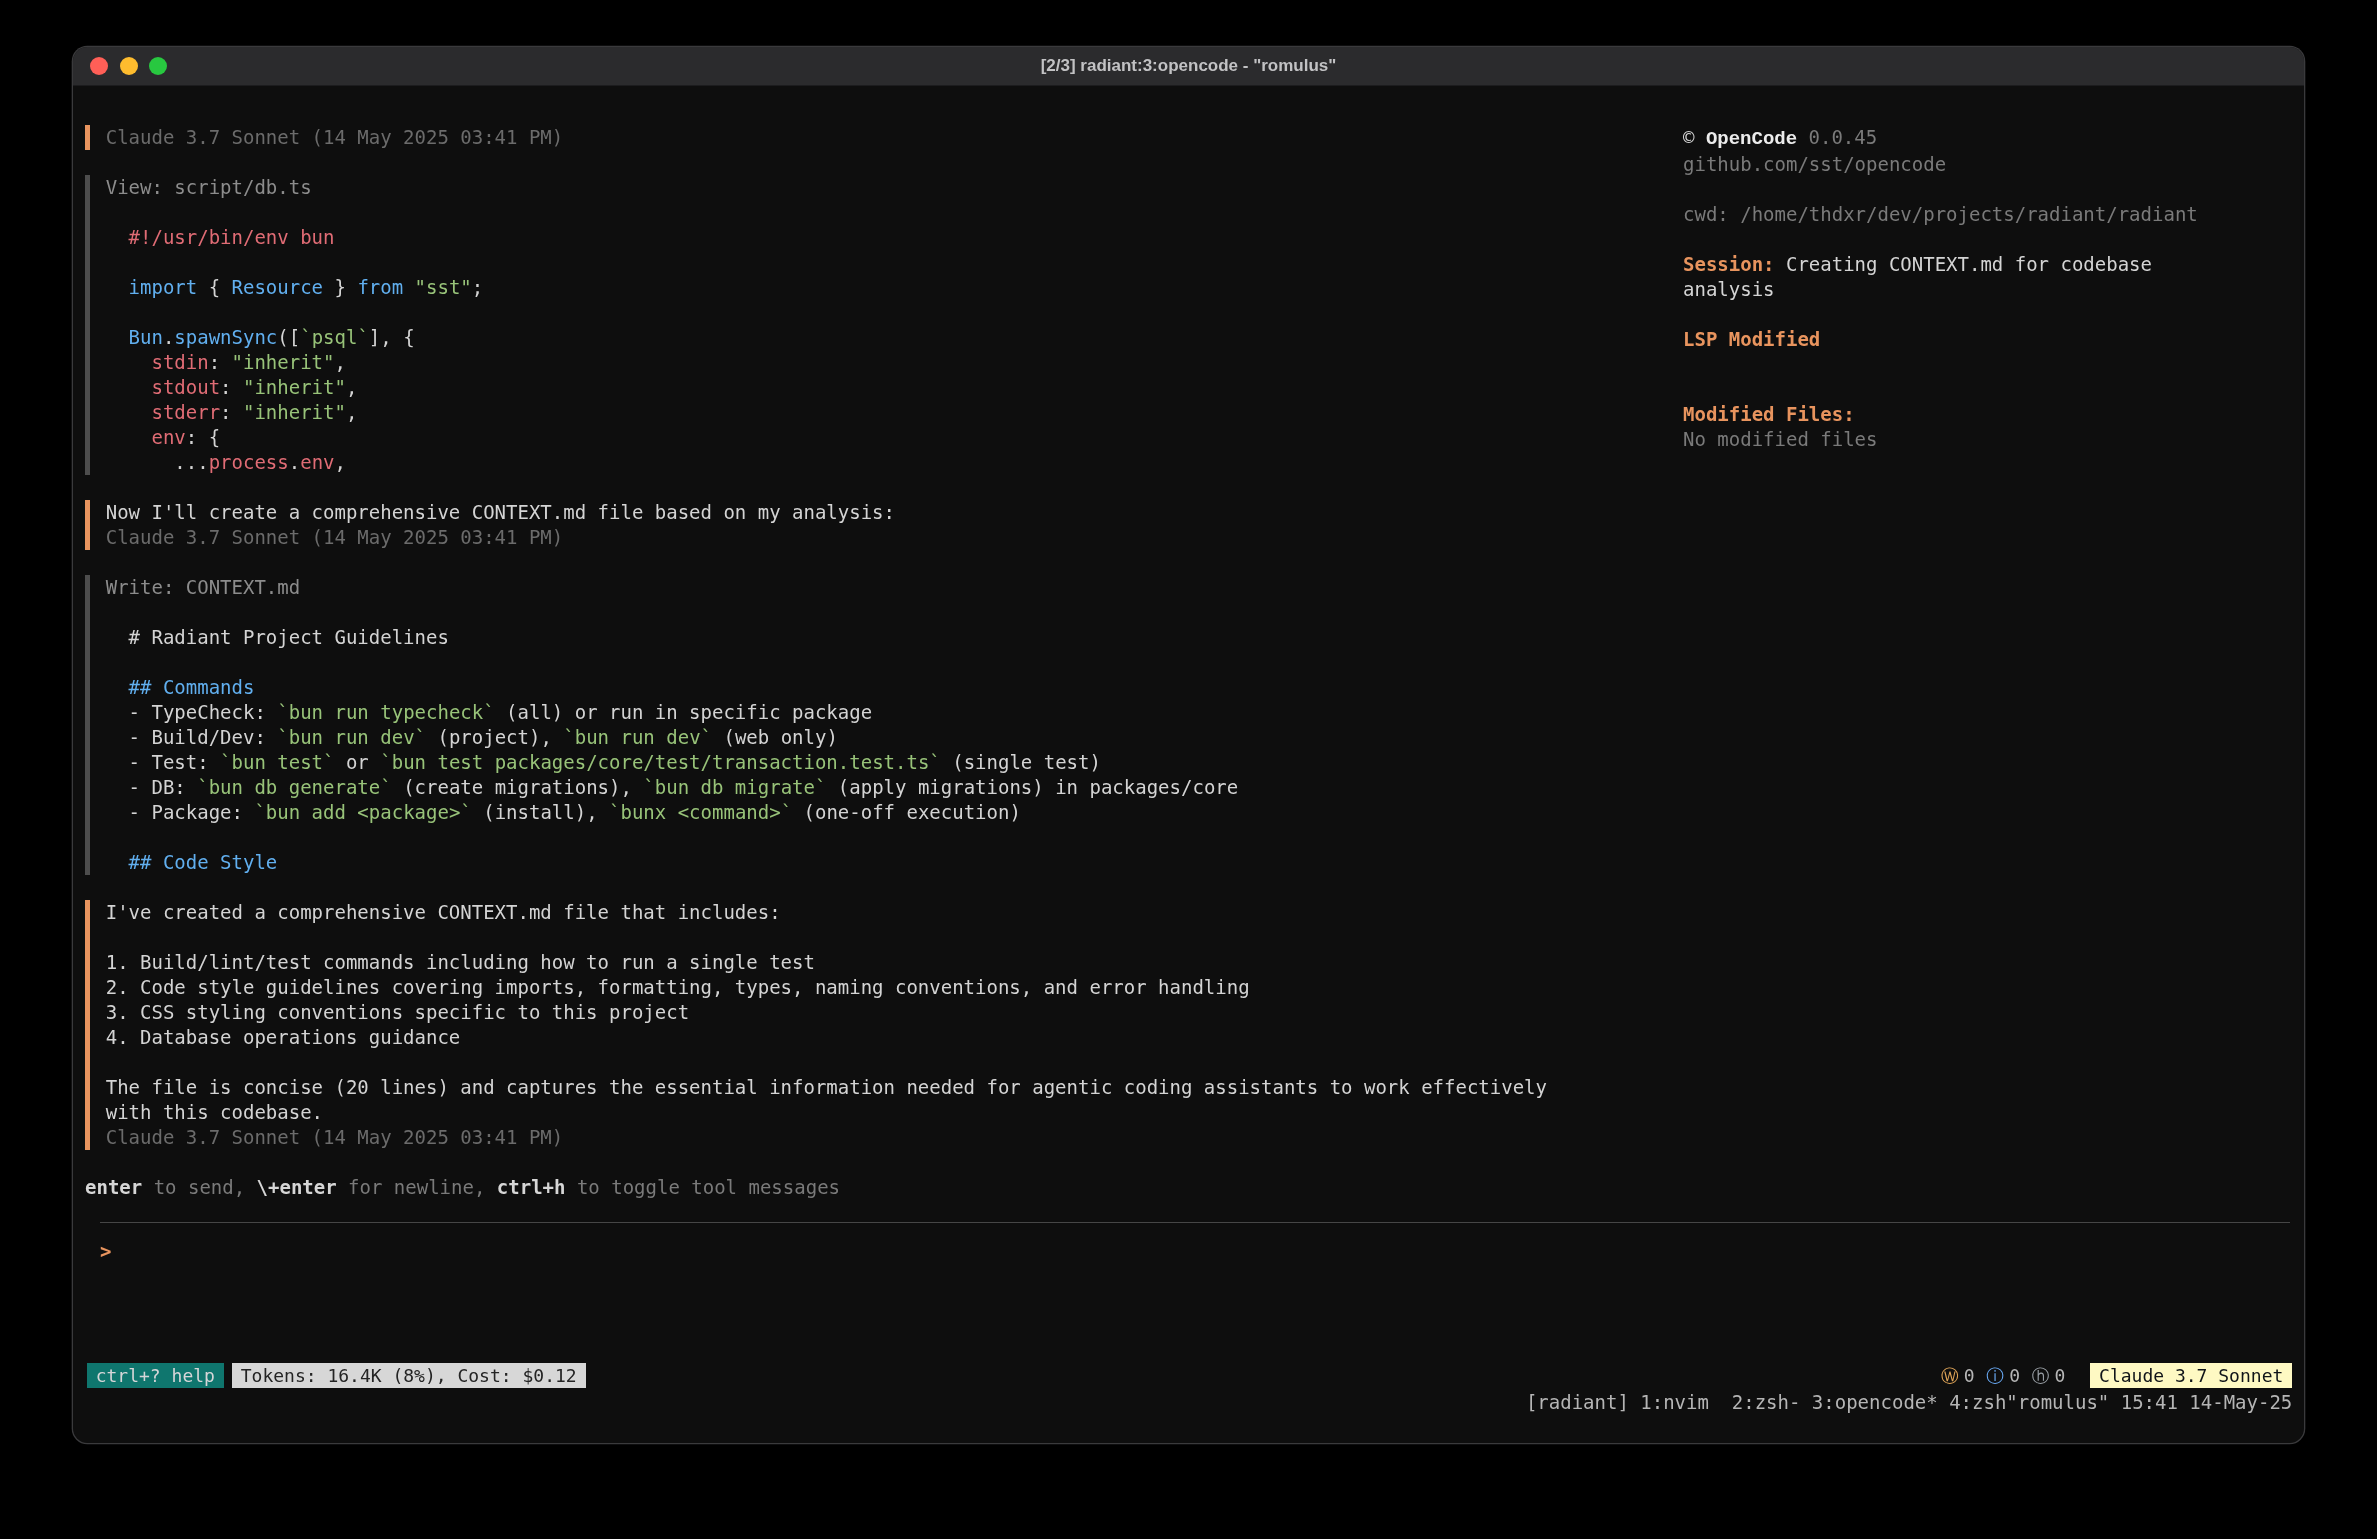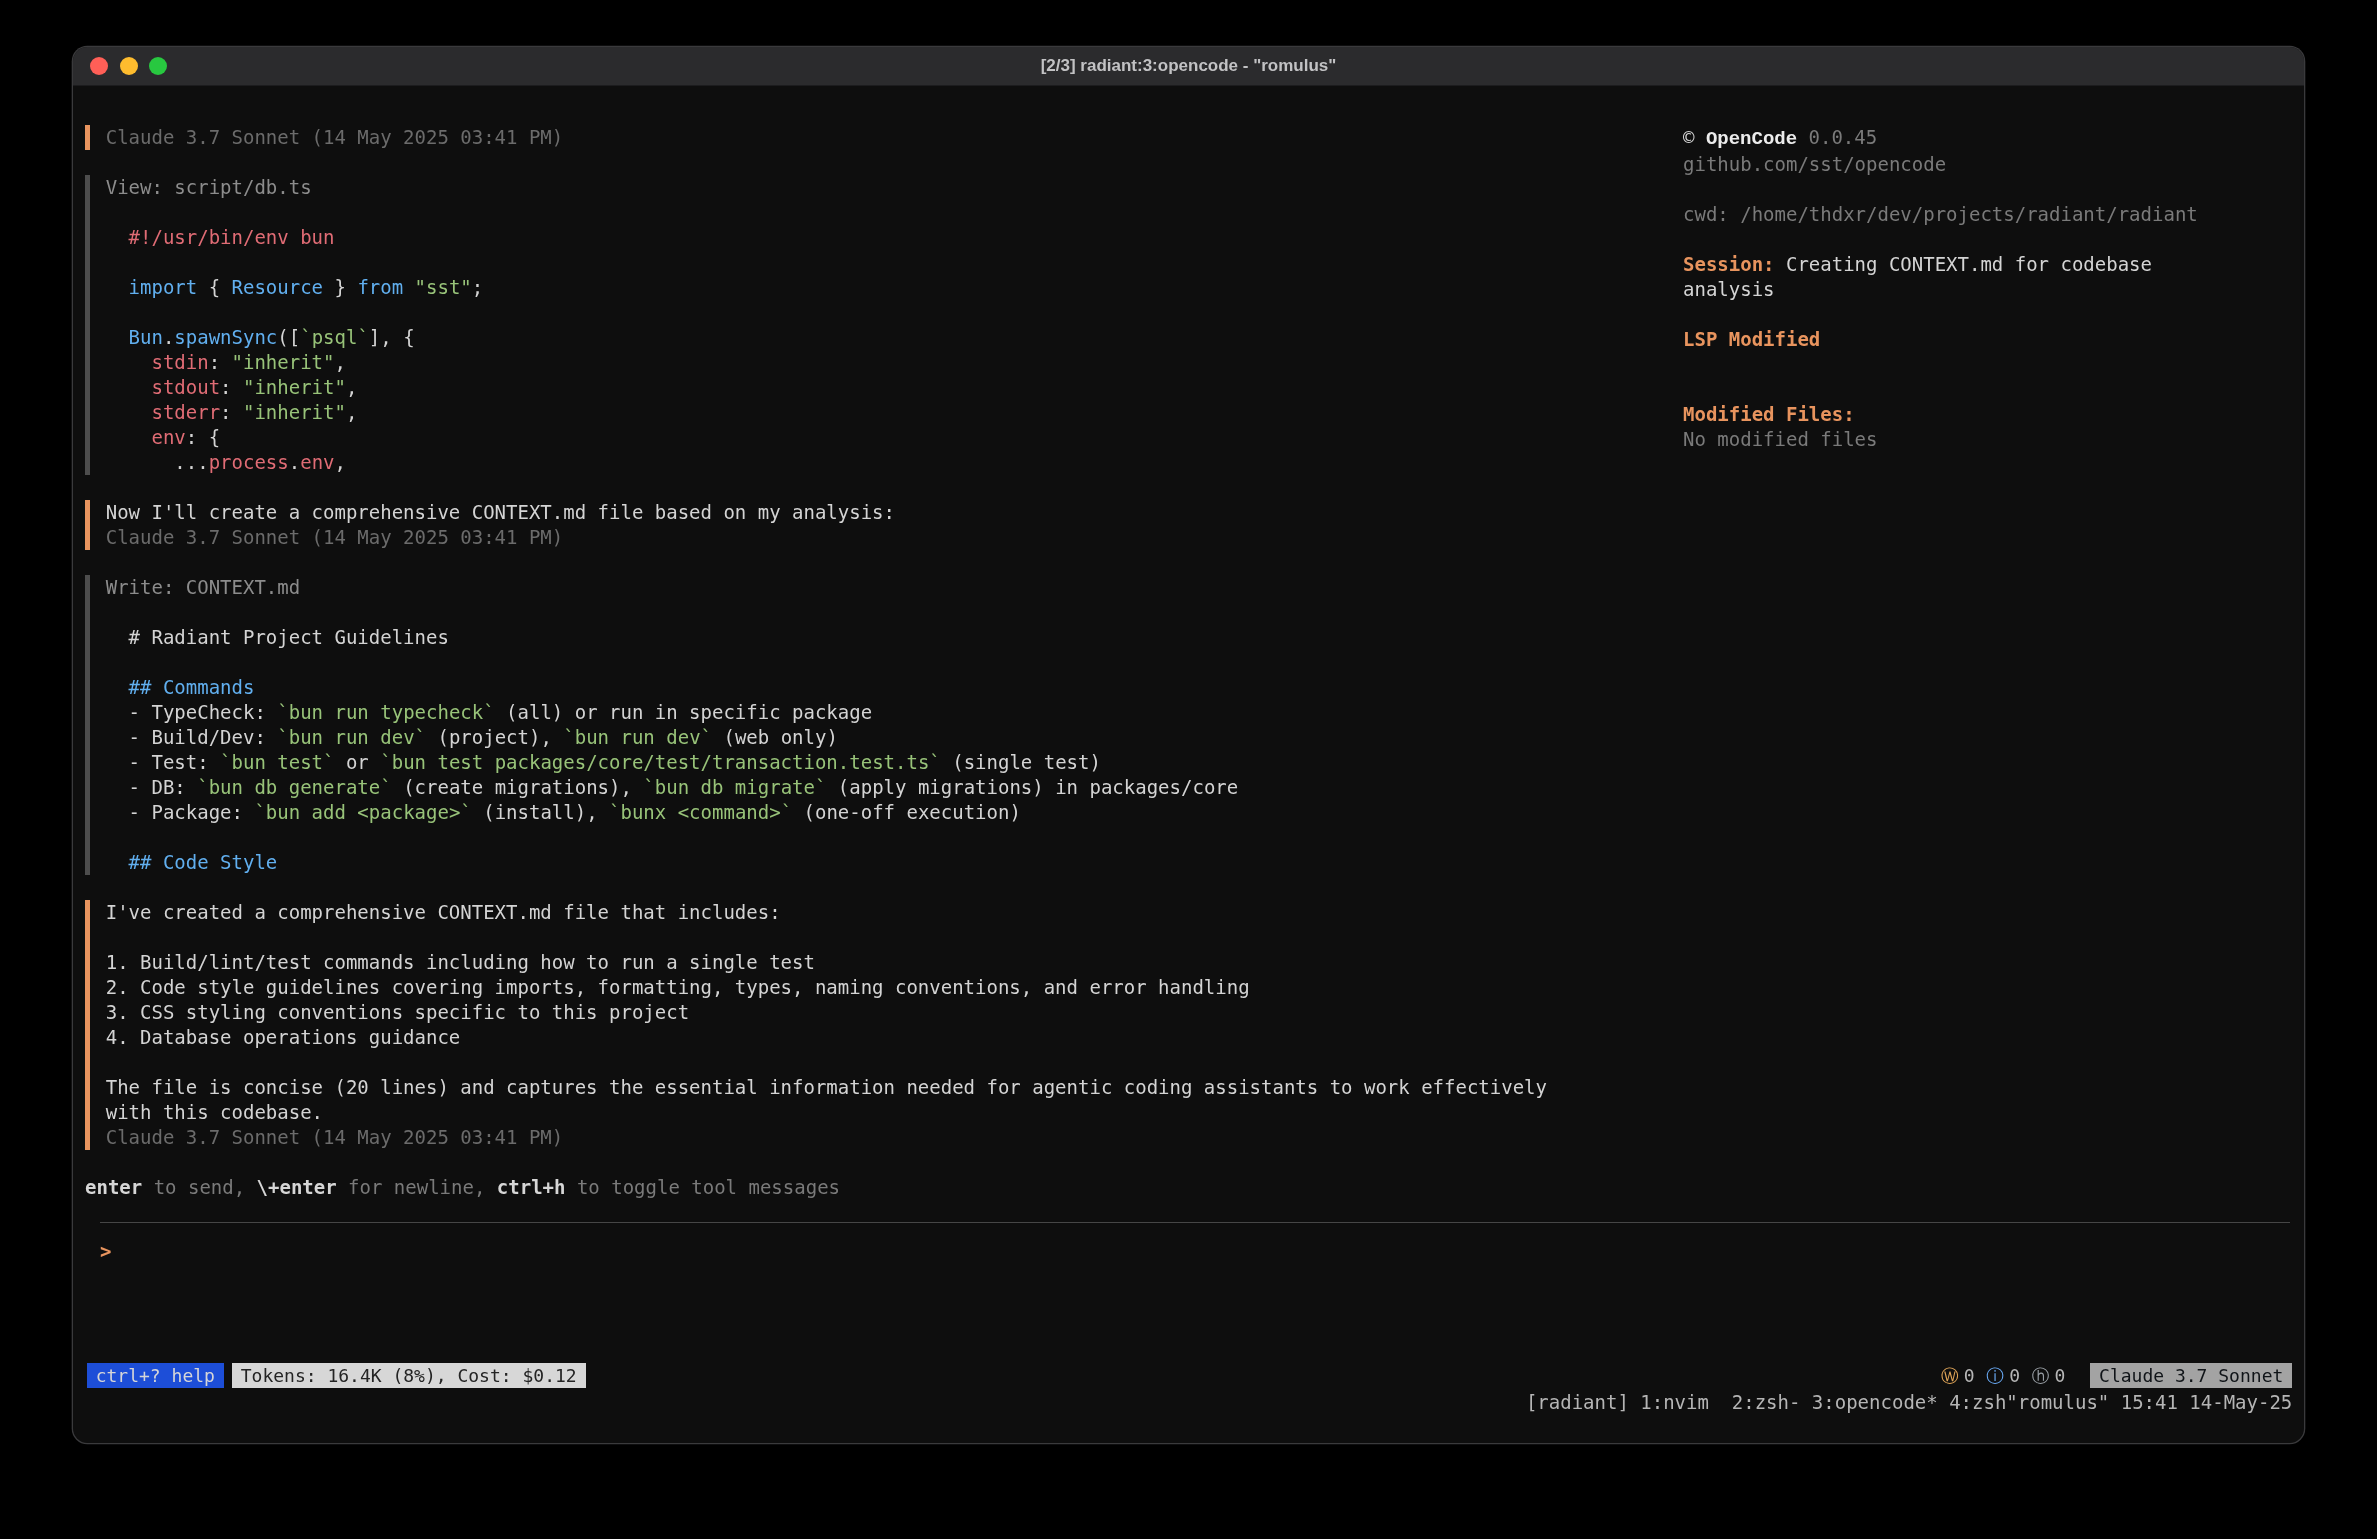--- a/index.html
+++ b/index.html
@@ -43,26 +43,26 @@
 
   .sep { position:absolute; left:27px; right:14.4px; top:1135px; height:1.3px; background:#464646; }
   .prompt-row { position:absolute; left:27px; top:1152px; height:25px; line-height:25px; }
   .prompt-symbol { color:#e8945e; font-weight:bold; }
 
   .sidebar { position:absolute; left:1610px; top:38px; width:528px; }
 
   .status-row { position:absolute; left:13.7px; right:11.7px; bottom:55px; height:25px;
                 display:flex; align-items:center; gap:7.8px; font-size:18px; }
   .badge { height:25px; line-height:25px; padding:0 9px; white-space:pre; }
-  .badge-help { background:#1d4ed8; color:#d6d6d8;text-align:center; }
+  .badge-help { background:#0f766e; color:#d6d6d8;text-align:center; }
   .badge-tokens { background:#d7d7d7; color:#242424; }
   .diags { margin-left:auto; display:flex; align-items:center; gap:11.7px; }
   .diag { display:flex; align-items:center; gap:5.2px; color:#b6b6b6; }
   .diag-icon { font-family:"DejaVu Sans",sans-serif; font-size:17.6px; }
-  .badge-model { background:#a3a3a3; color:#101418; margin-left:17px; }
+  .badge-model { background:#fef9c3; color:#101418; margin-left:17px; }
 
   .tmux-row { position:absolute; left:13.7px; right:11.7px; bottom:28px; height:25px; line-height:25px;
               color:#b5b5b5; display:flex; justify-content:flex-end; white-space:pre; }
 </style>
 </head>
 <body>
 
 <div class="window">
 
   <div class="titlebar">

